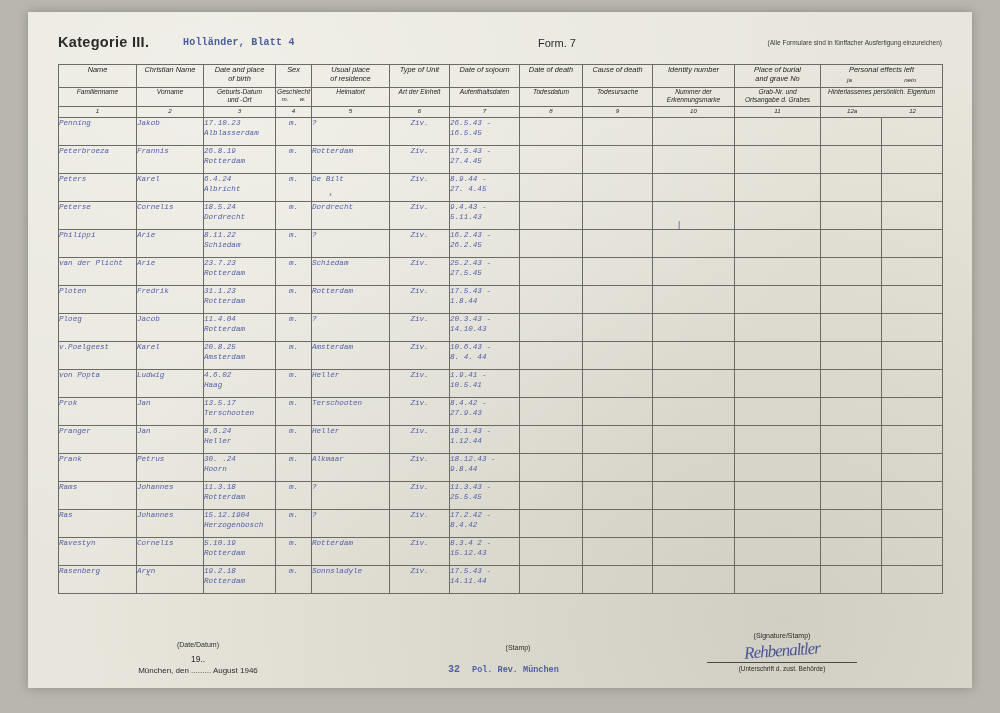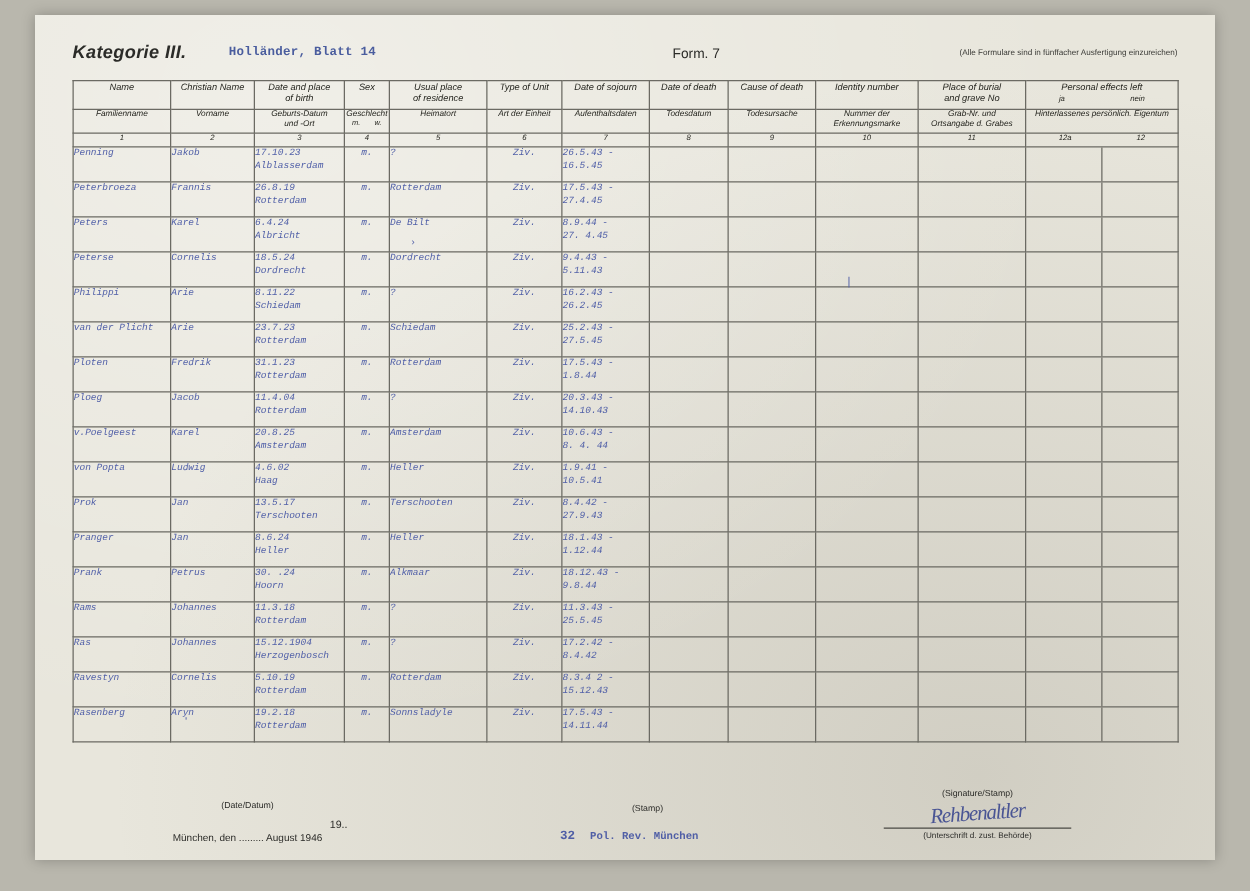--- a/index.html
+++ b/index.html
@@ -25,21 +25,20 @@
   }
 
   
   .hdr{
     position:absolute;left:30px;top:22px;width:884px;height:22px;
   }
   .kat{
     position:absolute;left:0;top:0;
     font-size:14.5px;font-weight:bold;color:#2b2b28;
     letter-spacing:.3px;
-    font-style:italic;
   }
   .katsub{
     position:absolute;left:125px;top:3px;
     font-size:10px;font-weight:bold;color:#4a5d9e;
     font-family:"Liberation Mono", monospace;
     letter-spacing:.2px;
   }
   .form{
     position:absolute;left:445px;top:3px;
     font-size:11px;color:#2b2b28;margin-left:35px;
@@ -99,21 +98,21 @@
     white-space:pre-line;
   }
   .cell.c{padding-left:0;text-align:center;}
 
   
   .f-date{
     position:absolute;left:90px;top:629px;
     font-size:8px;color:#2b2b28;text-align:center;width:160px;
   }
   .f-date .line1{font-size:7px;}
-  .f-date .line2{margin-top:6px;font-size:8.5px;text-align:right;}
+  .f-date .line2{margin-top:6px;font-size:8.5px;}
   .f-stamp{
     position:absolute;left:430px;top:632px;
     font-size:7px;color:#2b2b28;text-align:center;width:120px;
   }
   .f-bignum{
     position:absolute;left:420px;top:652px;
     font-family:"Liberation Mono", monospace;
     font-size:10px;color:#4f5ea6;font-weight:bold;
   }
   .f-sig{
@@ -147,21 +146,21 @@
     font-size:9px;color:#5160a8;
   }
 </style>
 </head>
 <body>
 
 <div class="page">
 
   <div class="hdr">
     <div class="kat">Kategorie III.</div>
-    <div class="katsub">Holländer, Blatt 14</div>
+    <div class="katsub">Holländer, Blatt 4</div>
     <div class="form">Form. 7</div>
     <div class="note">(Alle Formulare sind in fünffacher Ausfertigung einzureichen)</div>
   </div>
 
   <table class="grid">
     <colgroup>
       <col style="width:78px">
         <col style="width:67px">
         <col style="width:72px">
       <col style="width:36px">

